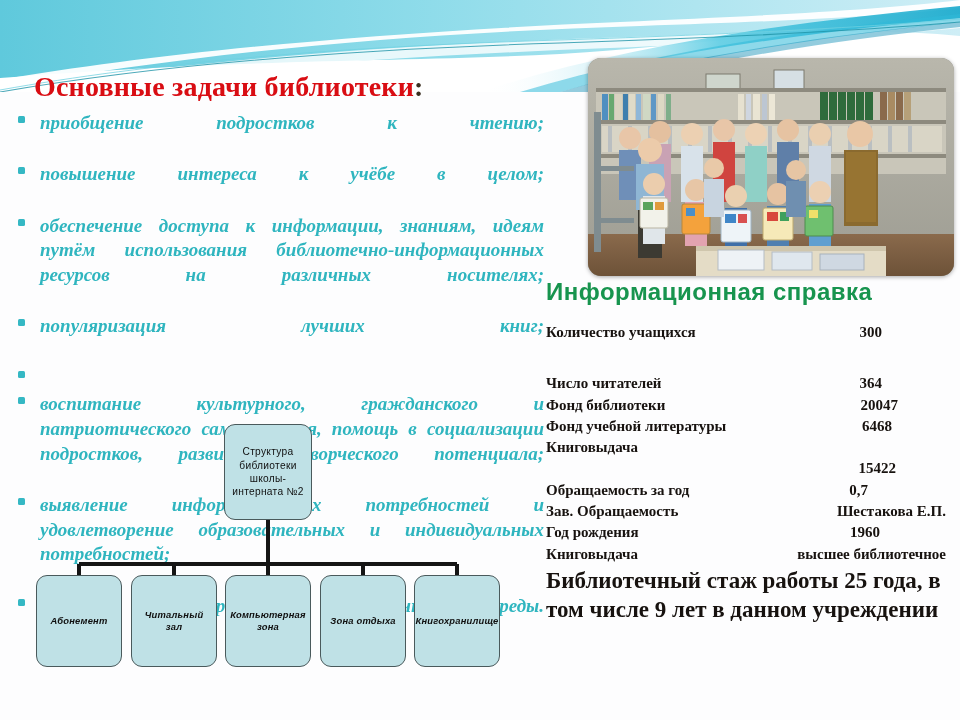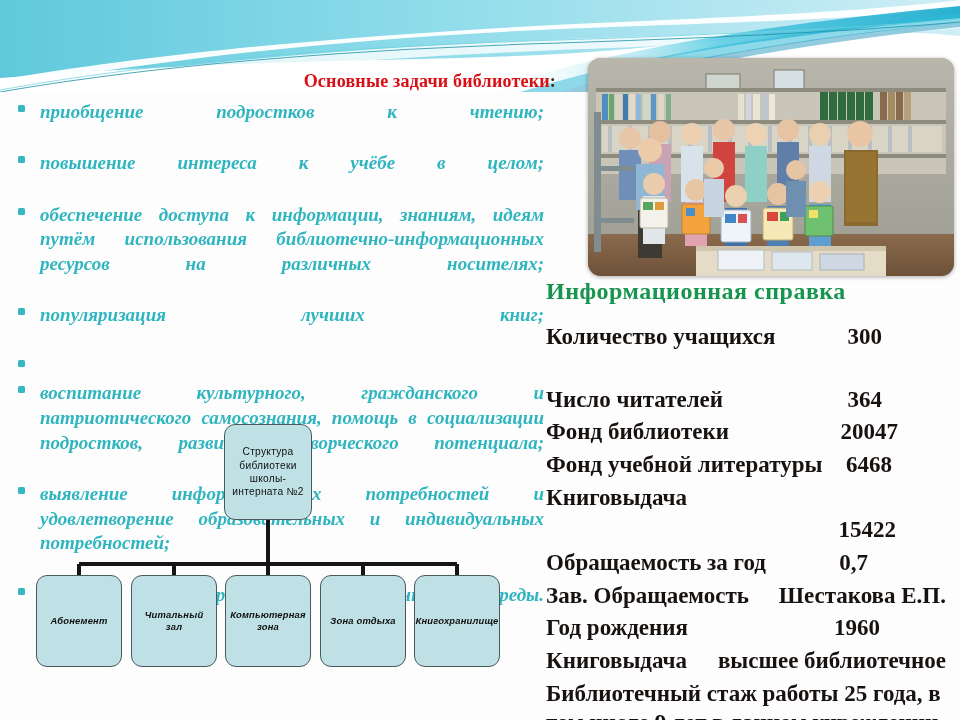--- a/index.html
+++ b/index.html
@@ -12,22 +12,22 @@
   #slide{position:absolute;inset:0;width:960px;height:720px;overflow:hidden;background:#fdfdfe;}
 
   
   .banner{position:absolute;left:0;top:0;width:960px;height:92px;overflow:hidden;}
   .banner svg{display:block;width:960px;height:92px;}
 
   
   .left-col{position:absolute;left:0;top:72px;width:556px;}
   .slide-title{
     font-family:"Liberation Serif", serif;
-    font-weight:bold;font-size:18px;color:#d90d13;
-    text-align:right;letter-spacing:.2px;
+    font-weight:bold;font-size:28px;color:#d90d13;
+    text-align:left;letter-spacing:.2px;
     margin:0 0 8px 34px;line-height:1.1;
   }
   .slide-title .colon{color:#3b2f20;font-weight:bold;}
 
   ul.bullets{list-style:none;margin:0;padding:0 12px 0 8px;}
   ul.bullets li{
     position:relative;
     padding-left:32px;
     margin-bottom:2px;
     font-family:"Liberation Serif", serif;
@@ -48,28 +48,28 @@
     position:absolute;left:588px;top:58px;width:366px;height:218px;
     border-radius:13px;overflow:hidden;
     box-shadow:0 1px 4px rgba(0,0,0,.35);
     background:#8e8e86;
   }
   .photo-wrap svg{display:block;width:366px;height:218px;}
 
   
   .info-panel{position:absolute;left:546px;top:278px;width:408px;}
   .info-title{
-    font-family:Liberation Serif, serif;
+    font-family:Liberation Sans, sans-serif;
     font-weight:bold;font-size:24px;color:#17944e;
     letter-spacing:.5px;margin:0 0 16px 0;white-space:nowrap;
   }
   .info-row{
     display:flex;align-items:baseline;
     font-family:"Liberation Serif", serif;
-    font-weight:bold;font-size:23px;color:#17120f;
+    font-weight:bold;font-size:15px;color:#17120f;
     line-height:1.42;white-space:nowrap;
   }
   .info-row .k{flex:0 0 auto;}
   .info-row .v{margin-left:auto;}
   .info-row.wide .v{padding-right:8px;}
   .info-note{
     font-family:"Liberation Serif", serif;
     font-weight:bold;font-size:23px;color:#17120f;line-height:1.28;
     margin-top:1px;
   }

